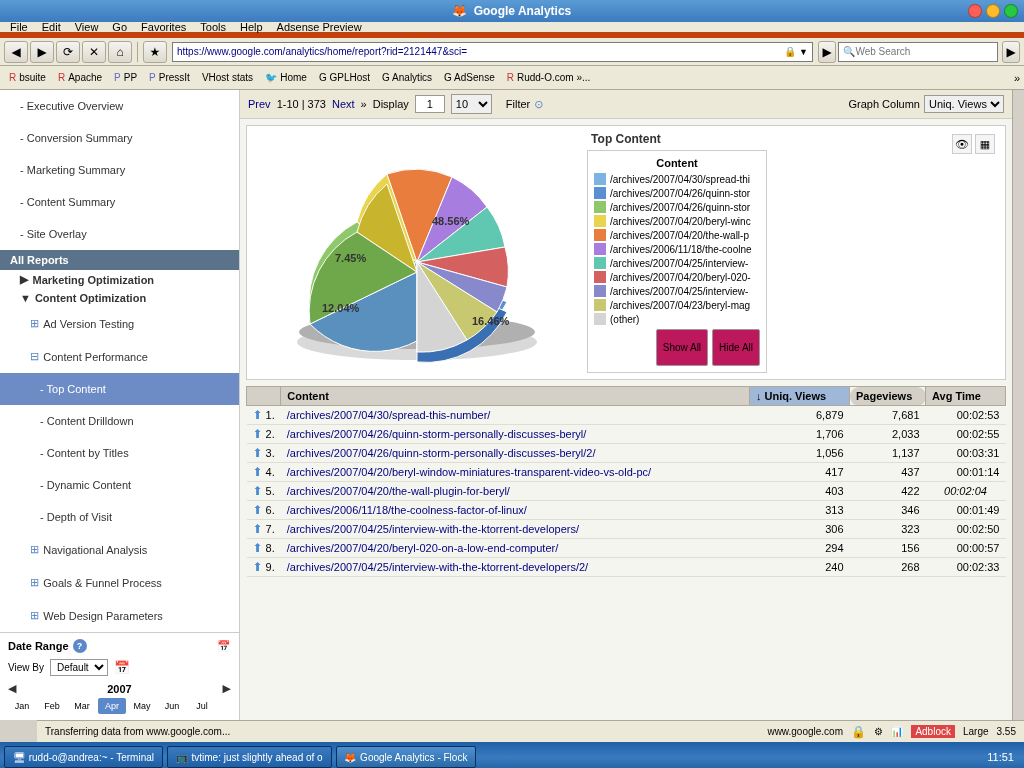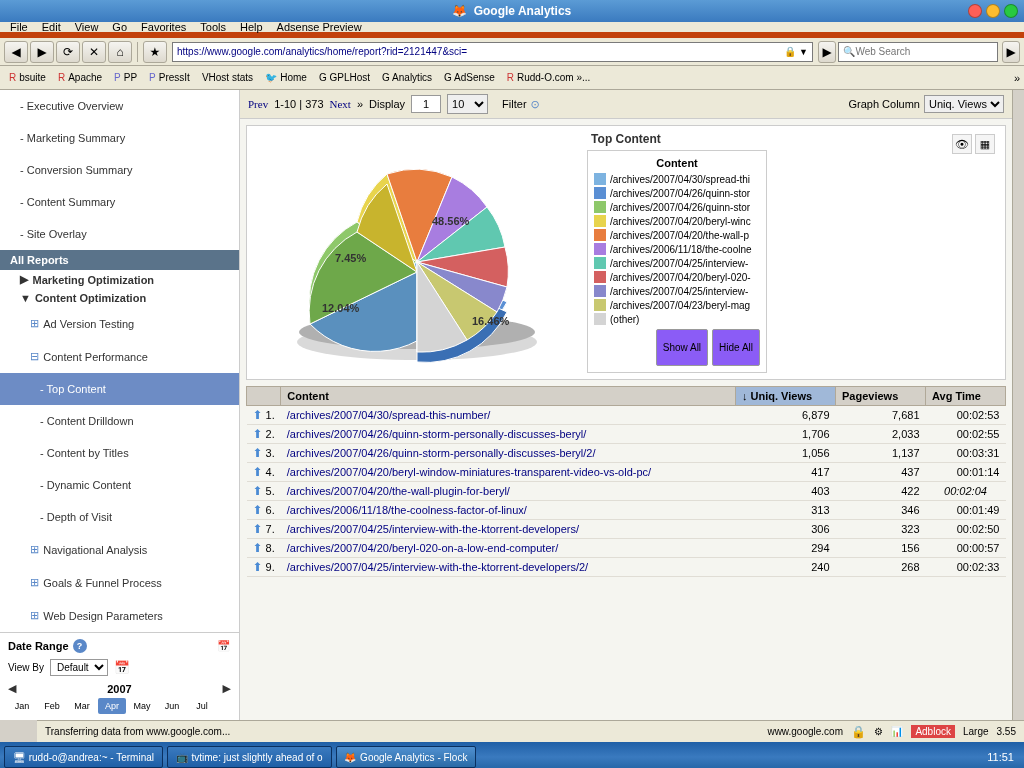--- a/index.html
+++ b/index.html
@@ -213,21 +213,21 @@
     
     .pagination-bar {
       background: #ece9d8;
       padding: 4px 8px;
       display: flex;
       align-items: center;
       gap: 6px;
       font-size: 11px;
       border-bottom: 1px solid #ccc;
     }
-    .pag-btn { cursor: pointer; color: #000080; text-decoration: none; font-size: 11px; font-family: Liberation Serif, serif; }
+    .pag-btn { cursor: pointer; color: #000080; text-decoration: none; font-size: 11px; }
     .pag-info { font-size: 11px; }
     .pag-input {
       width: 30px; height: 18px;
       border: 1px solid #999;
       text-align: center;
       font-size: 11px;
     }
     .pag-select {
       height: 20px;
       border: 1px solid #999;
@@ -280,21 +280,21 @@
       gap: 4px;
       margin-bottom: 2px;
       cursor: pointer;
     }
     .legend-color { width: 12px; height: 12px; flex-shrink: 0; }
     .legend-text { font-size: 10px; white-space: nowrap; overflow: hidden; text-overflow: ellipsis; max-width: 150px; }
     .legend-btns { display: flex; gap: 4px; margin-top: 4px; justify-content: flex-end; }
     .legend-btn {
       padding: 12px 6px;
       border: 1px solid #999;
-      background: #8b5cf6;
+      background: #be185d;
       cursor: pointer;
       font-size: 10px;
       border-radius: 2px;
     }
 
     
     .data-table {
       width: 100%;
       border-collapse: collapse;
       font-size: 11px;
@@ -425,22 +425,22 @@
   <span class="bookmark-item">G Analytics</span>
   <span class="bookmark-item">G AdSense</span>
   <span class="bookmark-item"><span style="color:#cc3333;">R</span> Rudd-O.com »...</span>
   <span style="margin-left:auto; cursor:pointer;">»</span>
 </div>
 
 <div class="main-layout">
 
   <div class="sidebar">
     <div class="sidebar-item sidebar-indent1">- Executive Overview</div>
+    <div class="sidebar-item sidebar-indent1">- Conversion Summary</div>
     <div class="sidebar-item sidebar-indent1">- Marketing Summary</div>
-    <div class="sidebar-item sidebar-indent1">- Conversion Summary</div>
     <div class="sidebar-item sidebar-indent1">- Content Summary</div>
     <div class="sidebar-item sidebar-indent1">- Site Overlay</div>
 
     <div class="sidebar-section-header">
       <span>All Reports</span>
     </div>
 
     <div class="sidebar-group-header sidebar-indent1">
       <span>▶</span>
       <span>Marketing Optimization</span>
@@ -660,21 +660,21 @@
       </div>
     </div>
 
     <div class="table-scroll">
       <table class="data-table">
         <thead>
           <tr>
             <th style="width:30px;"></th>
             <th>Content</th>
             <th style="width:100px;" class="active-sort">↓ Uniq. Views</th>
-            <th style="width:90px;">Pageviews</th>
+            <th style="width:76px;border-radius:9px;">Pageviews</th>
             <th style="width:80px;">Avg Time</th>
           </tr>
         </thead>
         <tbody id="table-body">
         <tr>
     <td>
       <div class="rank-cell">
         <span class="rank-icon">⬆</span>
         <span>1.</span>
       </div>

